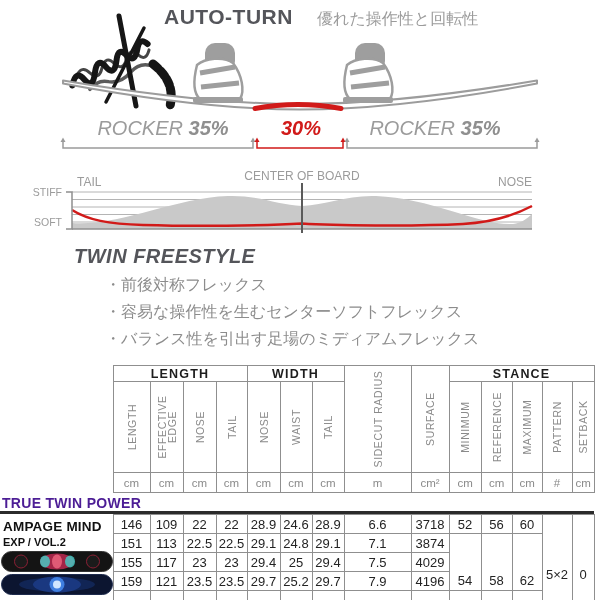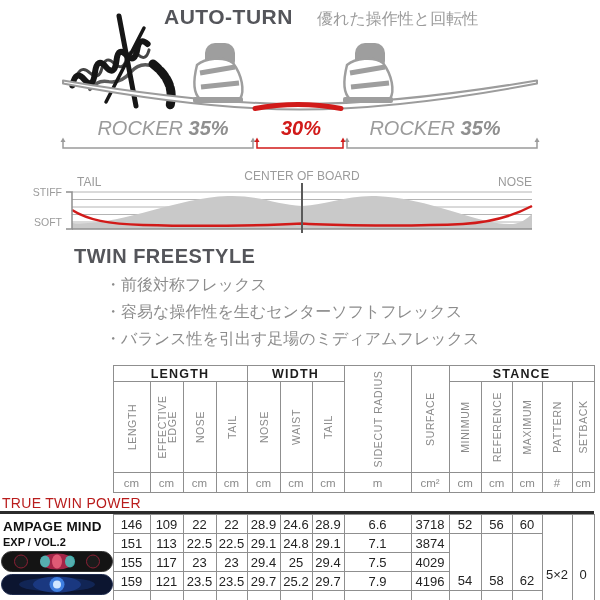--- a/index.html
+++ b/index.html
@@ -16,38 +16,38 @@
 
   
   .camber-row{top:117px;left:0;width:600px;height:24px;}
   .camber-row .lbl{position:absolute;font-style:italic;font-size:20px;color:#9b9b9b;text-align:center;white-space:nowrap;}
   .camber-row .lbl b{font-weight:800;color:#8f8f8f;}
   .camber-left{left:90px;width:146px;}
   .camber-center{left:268px;width:66px;color:#d11a19 !important;font-weight:800;font-size:21px;}
   .camber-right{left:362px;width:146px;}
 
   
-  .tf-heading{left:74px;top:245px;font-size:20px;font-weight:800;color:#54555a;letter-spacing:.5px;}
+  .tf-heading{left:74px;top:245px;font-size:20px;font-weight:800;color:#54555a;letter-spacing:.5px;font-style:italic;}
   .tf-bullets{left:73px;top:271px;width:500px;margin-left:32px;}
   .tf-bullets div{font-size:16px;line-height:27px;color:#8c8c8c;white-space:nowrap;}
 
   
   table{border-collapse:collapse;table-layout:fixed;}
   .spec-head{left:0;top:365px;width:594px;}
   .spec-head th{border:1px solid #8f8f8f;padding:0;font-weight:normal;background:#fff;}
   .spec-head .grp{height:15px;font-size:12.5px;font-weight:800;color:#1d1d1d;letter-spacing:1.2px;text-align:center;}
   .spec-head .vert{height:90px;position:relative;}
   .spec-head .vert.tall{height:106px;}
   .vlab{position:absolute;left:50%;top:50%;transform:translate(-50%,-50%) rotate(-90deg);
         white-space:nowrap;font-size:10.5px;color:#8a8a8a;letter-spacing:.6px;}
   .vlab.wrap{white-space:normal;width:84px;text-align:center;line-height:10px;}
   .spec-head .unit{height:19px;font-size:11.5px;color:#8a8a8a;text-align:center;margin-top:24px;}
   th.plain,td.plain{border:none !important;background:#fff;}
 
-  .series-label{left:2px;top:495px;font-size:14px;font-weight:400;color:#b91c1c;letter-spacing:.3px;}
+  .series-label{left:2px;top:495px;font-size:14px;font-weight:700;color:#4c1d95;letter-spacing:.3px;}
   .thick-divider{left:0;top:511px;width:594px;height:3px;background:#2b2b2b;}
 
   .spec-body{left:0;top:514px;width:594px;}
   .spec-body td{border:1px solid #8f8f8f;height:18px;padding:0;
     font-size:13px;color:#232323;text-align:center;vertical-align:middle;}
   .spec-body td.mrg{vertical-align:bottom;padding-bottom:2px;}
   .spec-body td.span-all{vertical-align:middle;padding-top:24px;}
 
   .product-name{left:3px;top:519px;font-size:13.5px;font-weight:800;color:#111;letter-spacing:.2px;}
   .product-variant{left:3px;top:536px;font-size:11px;font-weight:800;color:#111;}

